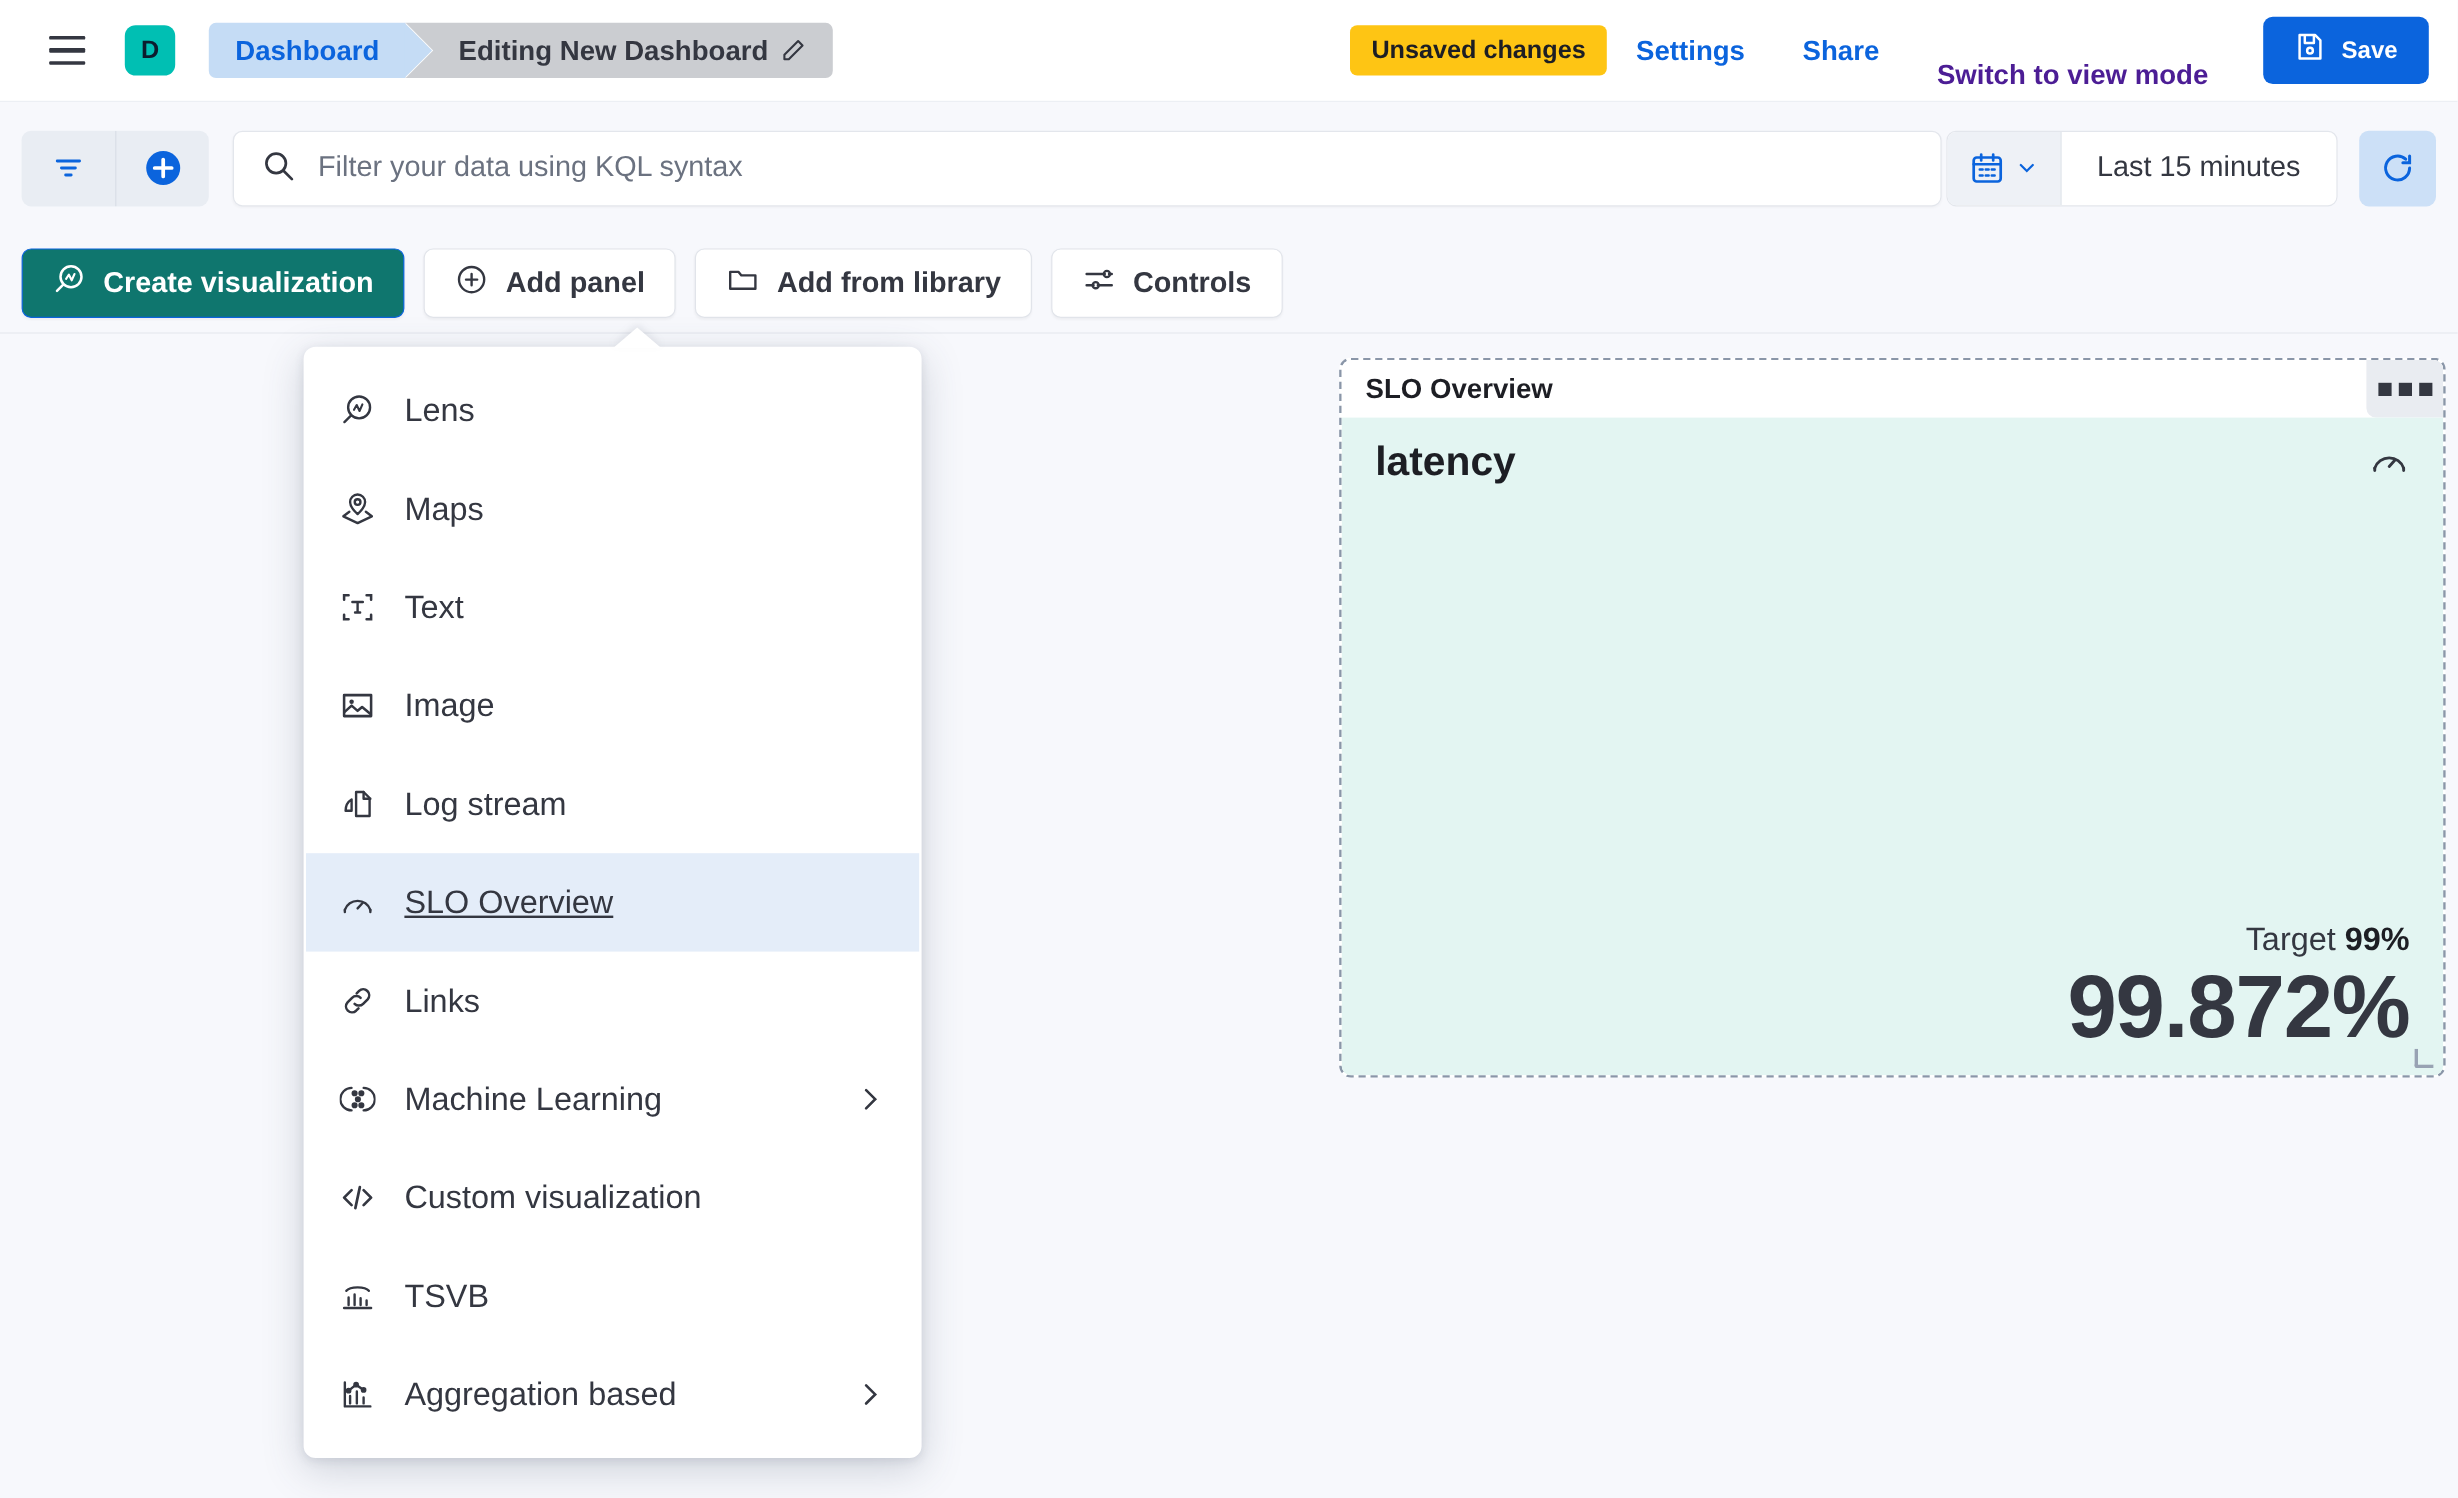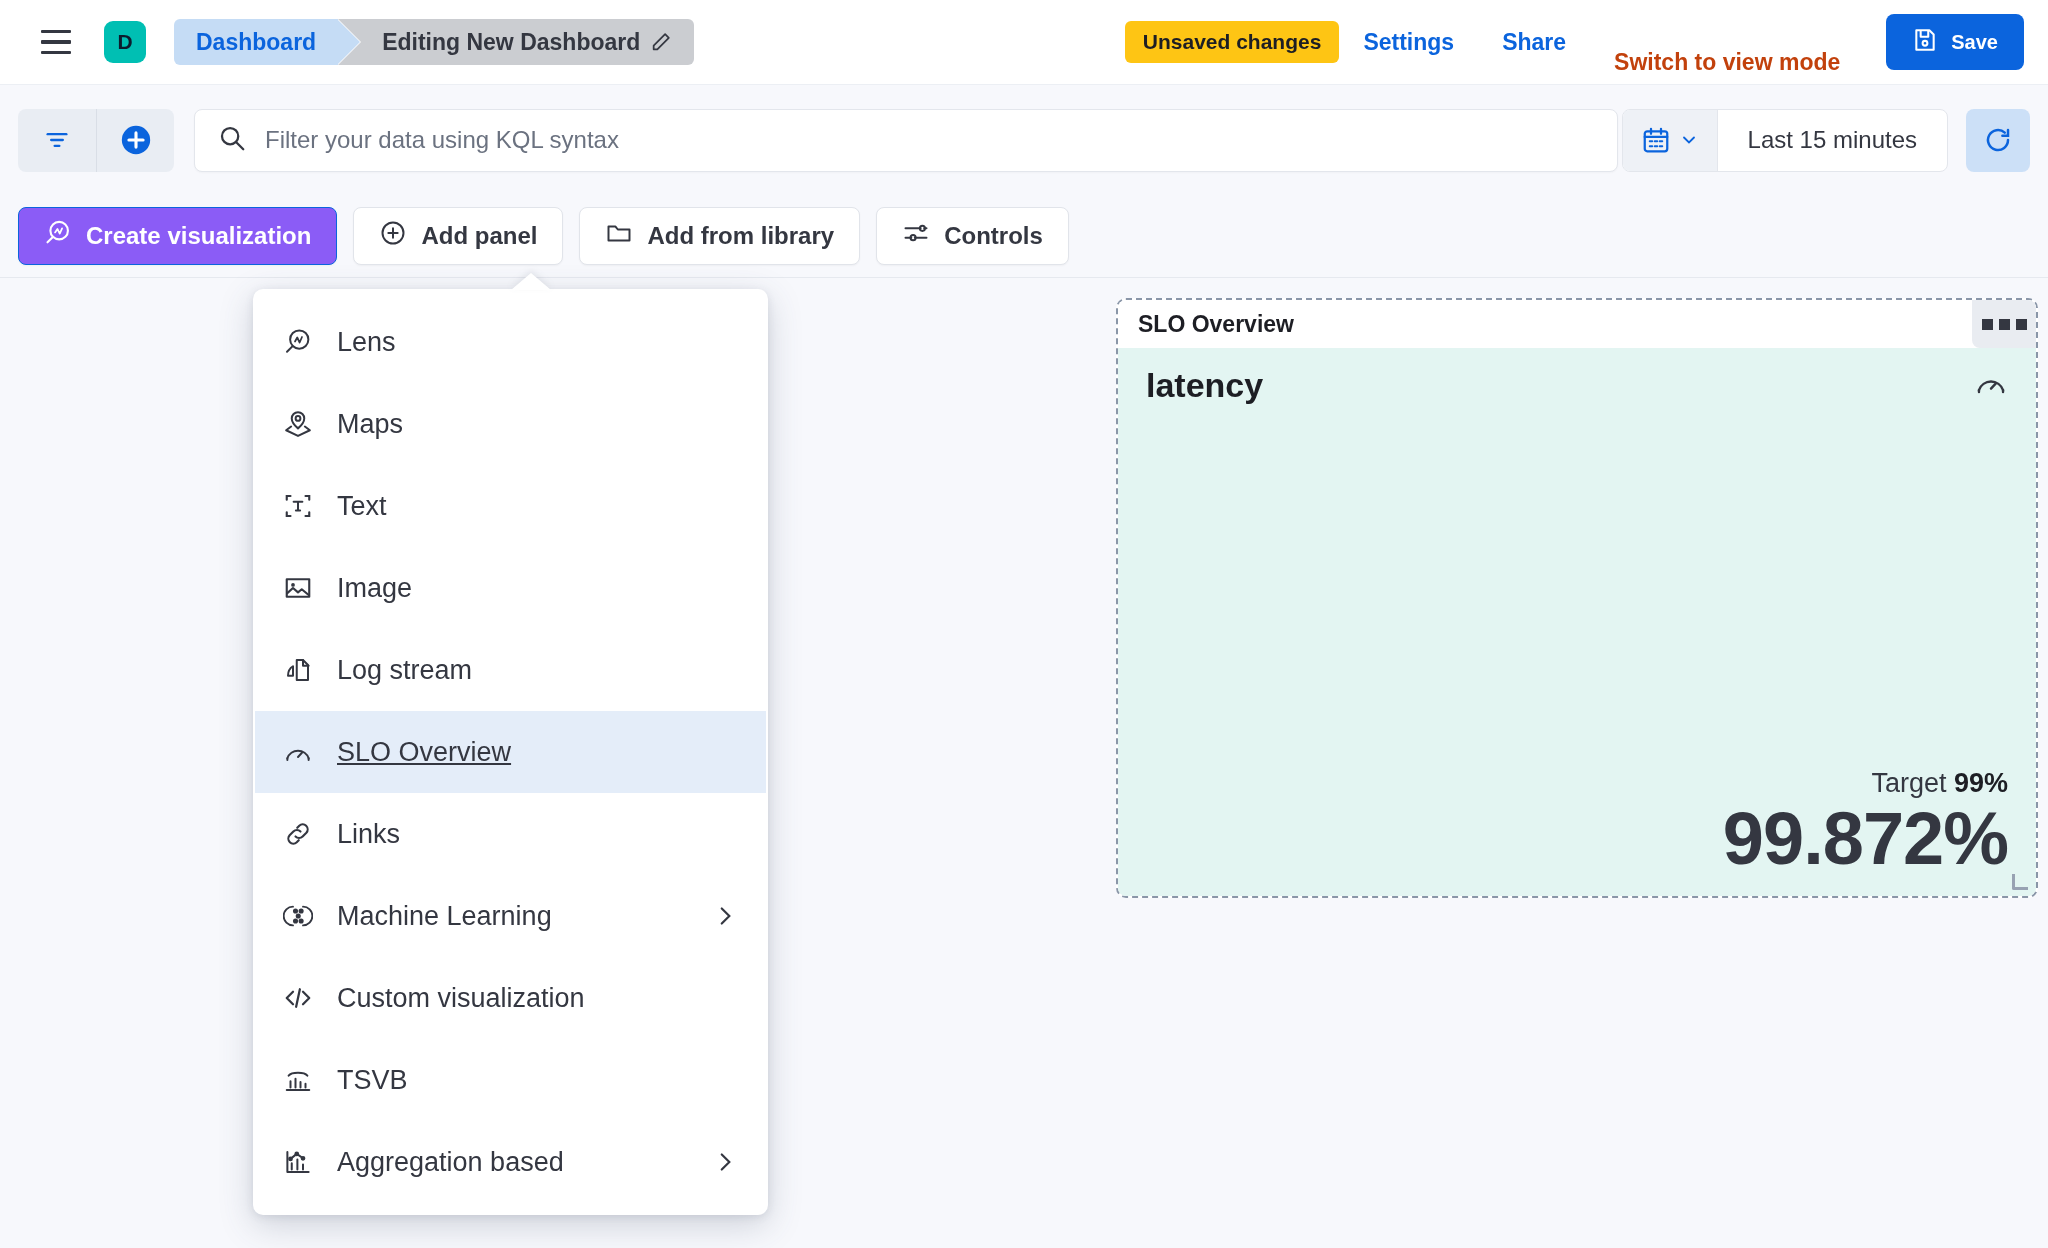--- a/index.html
+++ b/index.html
@@ -74,21 +74,21 @@
   .badge-unsaved {
     background: #fec514; color: #1d1e24;
     font-size: 21px; font-weight: 700;
     padding: 9px 18px; border-radius: 6px;
     white-space: nowrap; cursor: pointer;
   }
   .chrome-link {
     font-size: 23px; font-weight: 700; color: #0b64dd;
     padding: 0 24px; white-space: nowrap; cursor: pointer;
   }
-  .chrome-link.muted { color: #c2410c; margin-top: 40px; }
+  .chrome-link.muted { color: #4c1d95; margin-top: 40px; }
   .save-btn {
     background: #0b64dd; color: #fff;
     font-size: 20px; font-weight: 700;
     border: none; border-radius: 8px;
     height: 56px; padding: 0 26px;
     display: flex; align-items: center; gap: 13px;
     margin-left: 22px; cursor: pointer;
   }
 
   
@@ -151,21 +151,21 @@
   }
   .tb-btn {
     height: 58px; border-radius: 8px;
     display: flex; align-items: center; gap: 14px;
     padding: 0 25px; font-size: 24px; font-weight: 700;
     cursor: pointer; white-space: nowrap;
     background: #fff; border: 1px solid #e1e4ea; color: #343741;
     box-shadow: 0 1px 2px rgba(0,0,0,0.04);
   }
   .tb-btn.primary {
-    background: #8b5cf6; border-color: #0b64dd; color: #fff;
+    background: #0f766e; border-color: #0b64dd; color: #fff;
   }
 
   
   .content {
     position: absolute; top: 277px; left: 0;
     width: 2048px; height: 971px;
     background: #f7f8fc;
     border-top: 1px solid #e6e9ef;
   }
 

